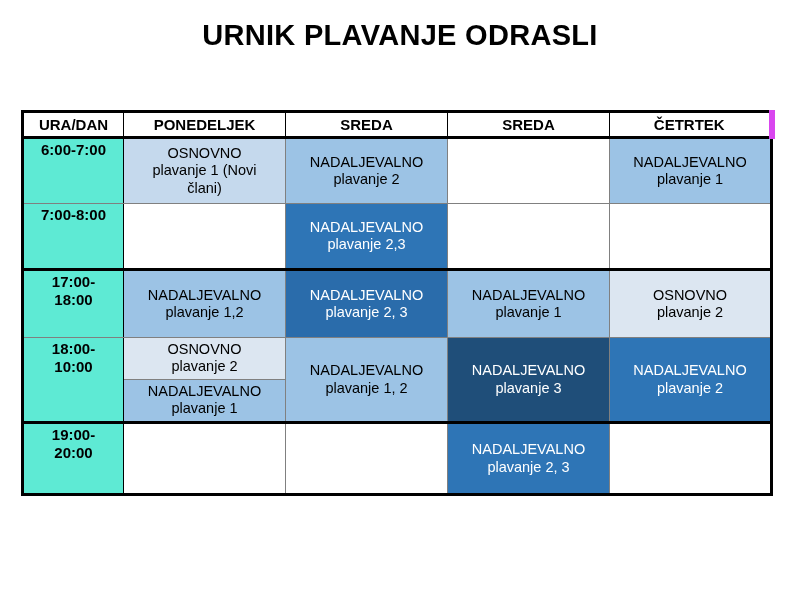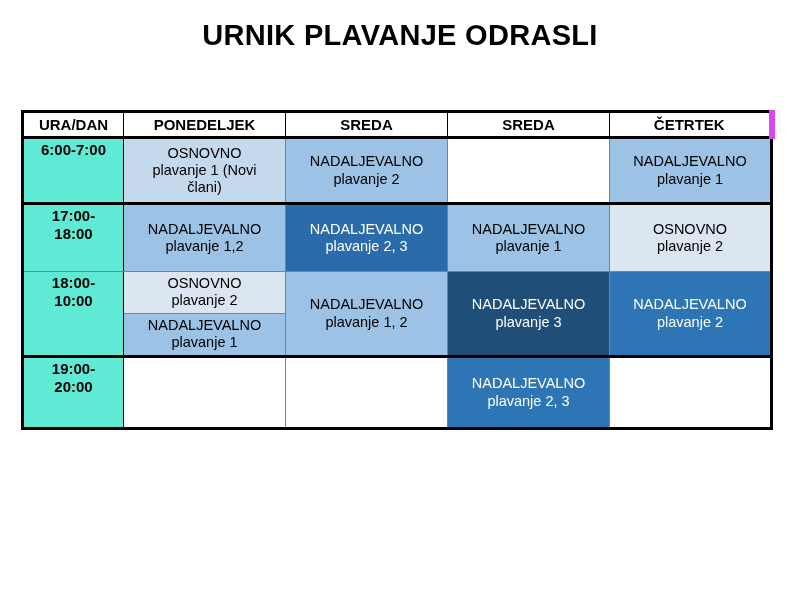--- a/index.html
+++ b/index.html
@@ -205,20 +205,42 @@
             <td class="fill-none">
               <div class="cell-inner"></div>
             </td>
             <td class="lastcol fill-med">
               <div class="cell-inner">
                 <span class="ln">NADALJEVALNO</span>
                 <span class="ln">plavanje 1</span>
               </div>
             </td>
           </tr>
+          <tr class="body r2 sep-bot">
+            <td class="hourcell">
+              <div class="cell-inner hour-lines">
+                <span class="ln">7:00-8:00</span>
+              </div>
+            </td>
+            <td class="fill-none">
+              <div class="cell-inner"></div>
+            </td>
+            <td class="fill-mid">
+              <div class="cell-inner">
+                <span class="ln">NADALJEVALNO</span>
+                <span class="ln">plavanje 2,3</span>
+              </div>
+            </td>
+            <td class="fill-none">
+              <div class="cell-inner"></div>
+            </td>
+            <td class="lastcol fill-none">
+              <div class="cell-inner"></div>
+            </td>
+          </tr>
           <tr class="body r3 sep-top">
             <td class="hourcell">
               <div class="cell-inner hour-lines">
                 <span class="ln">17:00-</span>
                 <span class="ln">18:00</span>
               </div>
             </td>
             <td class="fill-med">
               <div class="cell-inner">
                 <span class="ln">NADALJEVALNO</span>

